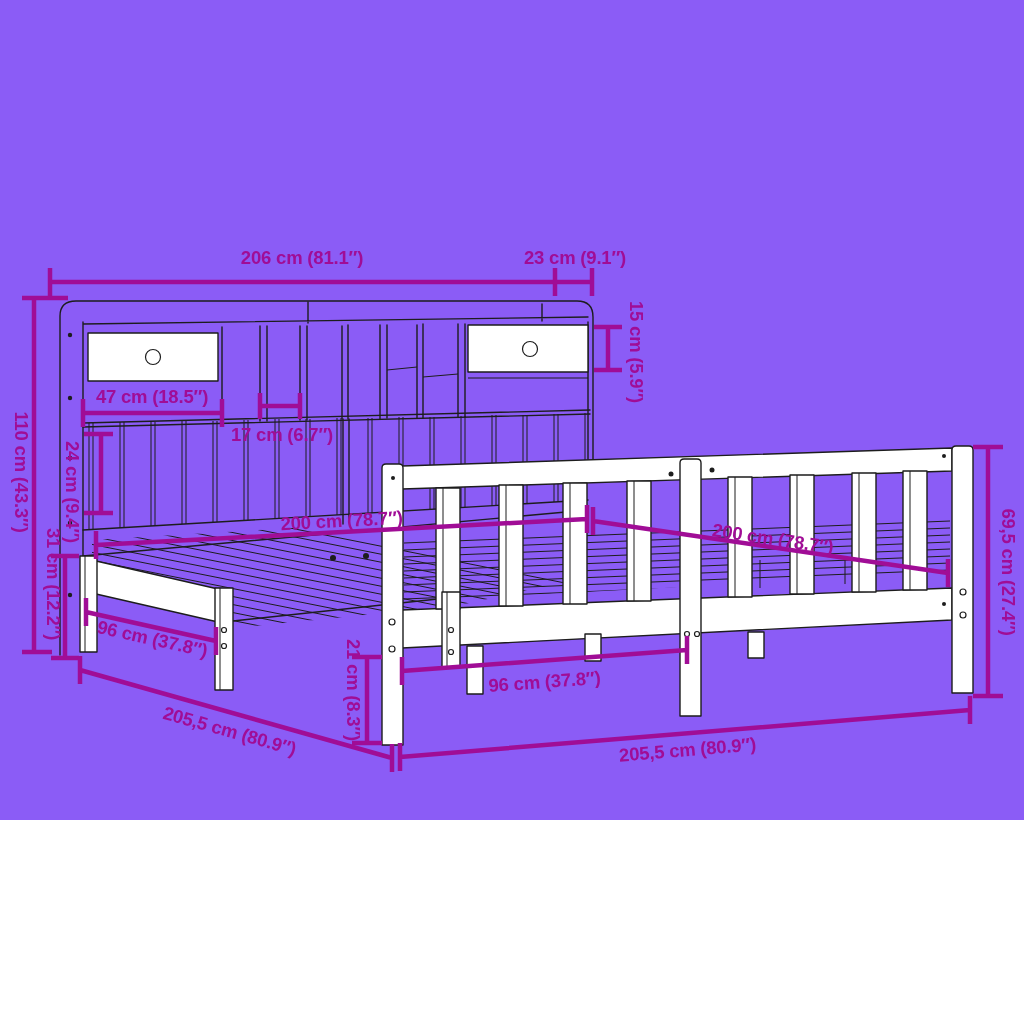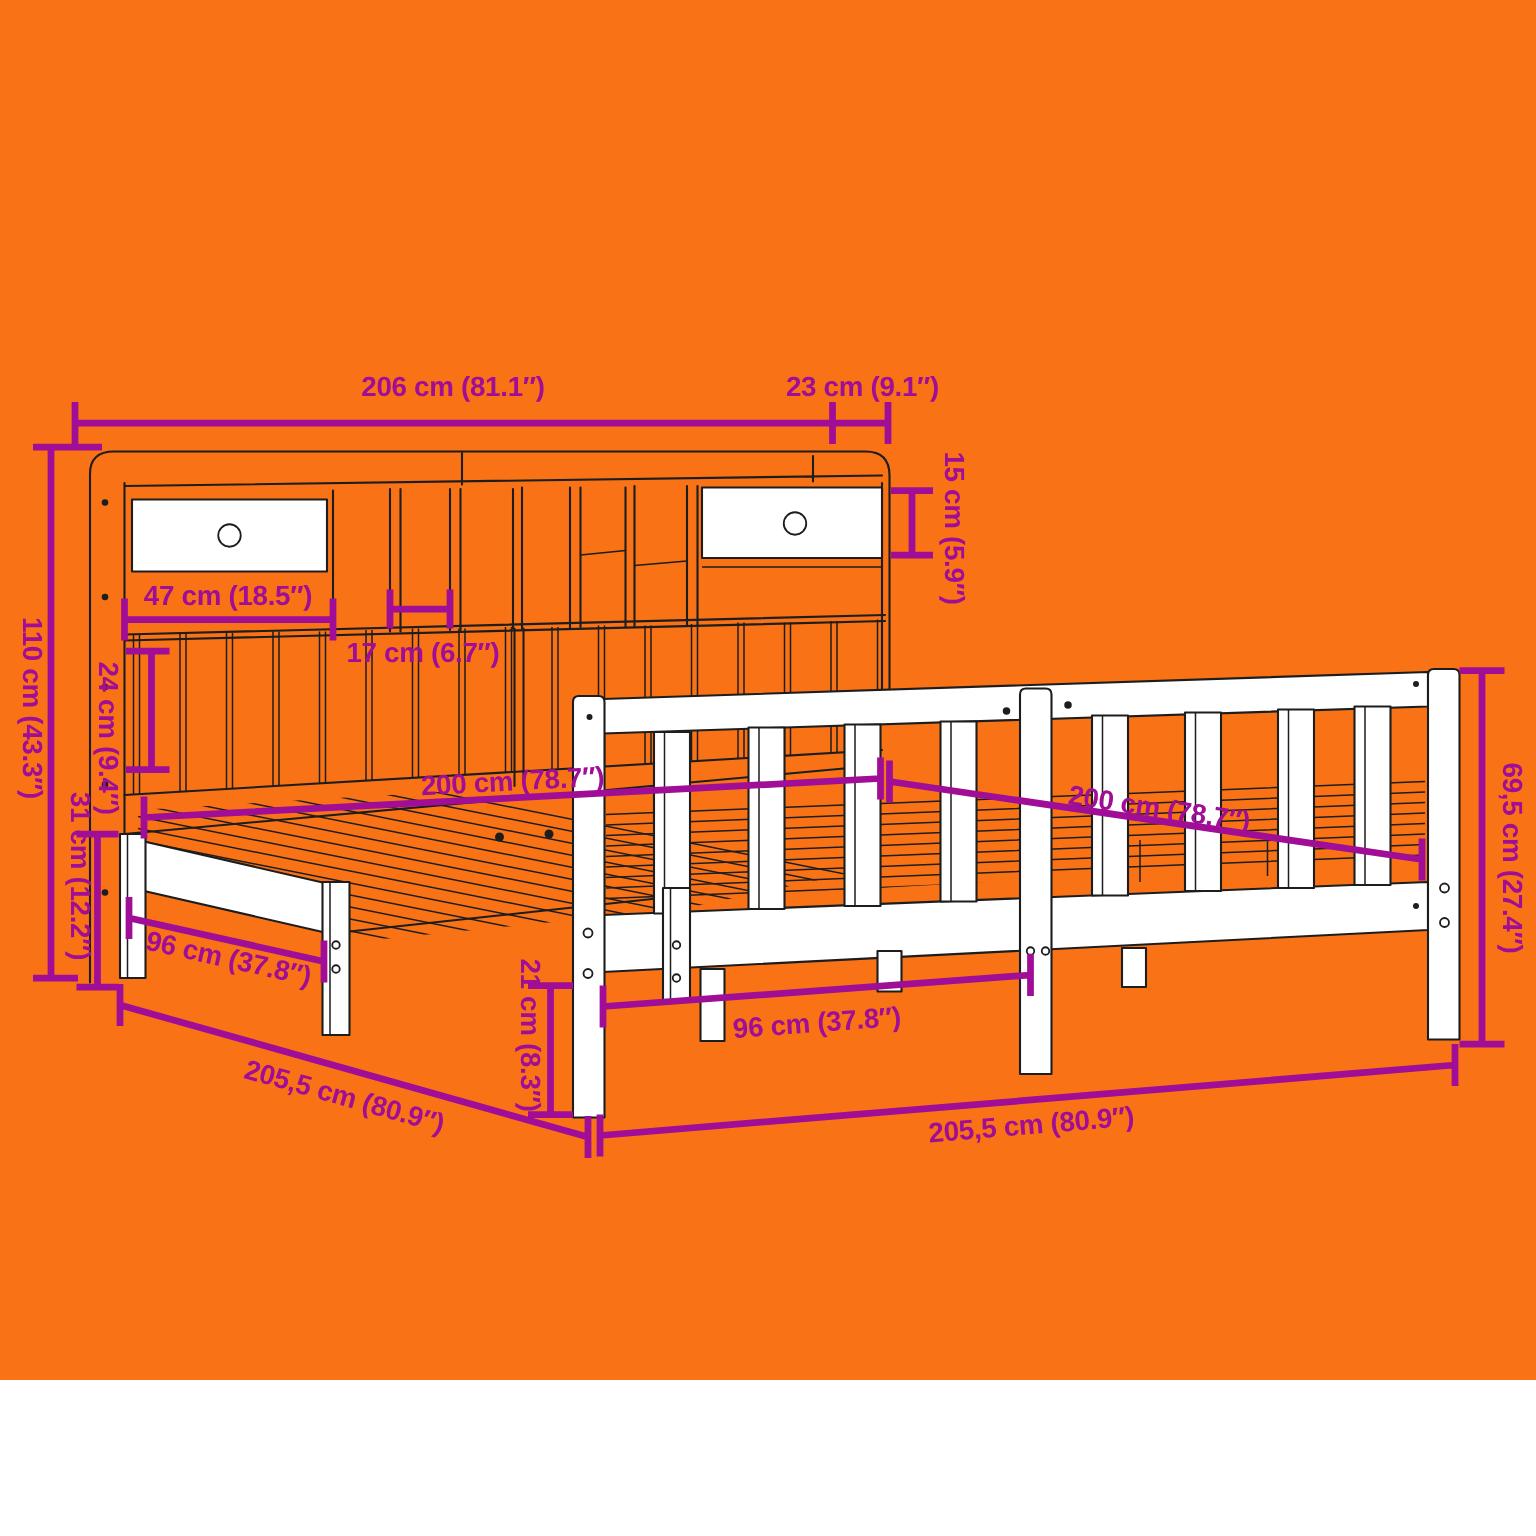--- a/index.html
+++ b/index.html
@@ -1,16 +1,16 @@
 <!DOCTYPE html>
 <html><head>
 <meta charset="utf-8">
 <style>
   html,body{margin:0;padding:0;background:#ffffff;}
-  .stage{position:relative;width:1024px;height:920px;background:#f97316;overflow:hidden;text-align:center;}
+  .stage{position:relative;width:1024px;height:820px;background:#8b5cf6;overflow:hidden;text-align:center;}
   svg{display:block;}
   .k  {fill:none;stroke:#1d1d1d;stroke-width:1.4;stroke-linejoin:round;stroke-linecap:round;}
   .k1 {fill:none;stroke:#1d1d1d;stroke-width:1;stroke-linejoin:round;}
   .w  {fill:#ffffff;stroke:#1d1d1d;stroke-width:1.4;stroke-linejoin:round;}
   .dot{fill:#1d1d1d;stroke:none;}
   .scr{fill:#ffffff;stroke:#1d1d1d;stroke-width:1.2;}
   .dl {fill:none;stroke:#A00D96;stroke-width:4.5;stroke-linecap:butt;}
   .dt {fill:#A00D96;font-family:"Liberation Sans",sans-serif;font-weight:700;
        font-size:18.5px;letter-spacing:-0.2px;text-anchor:middle;}
 </style>

